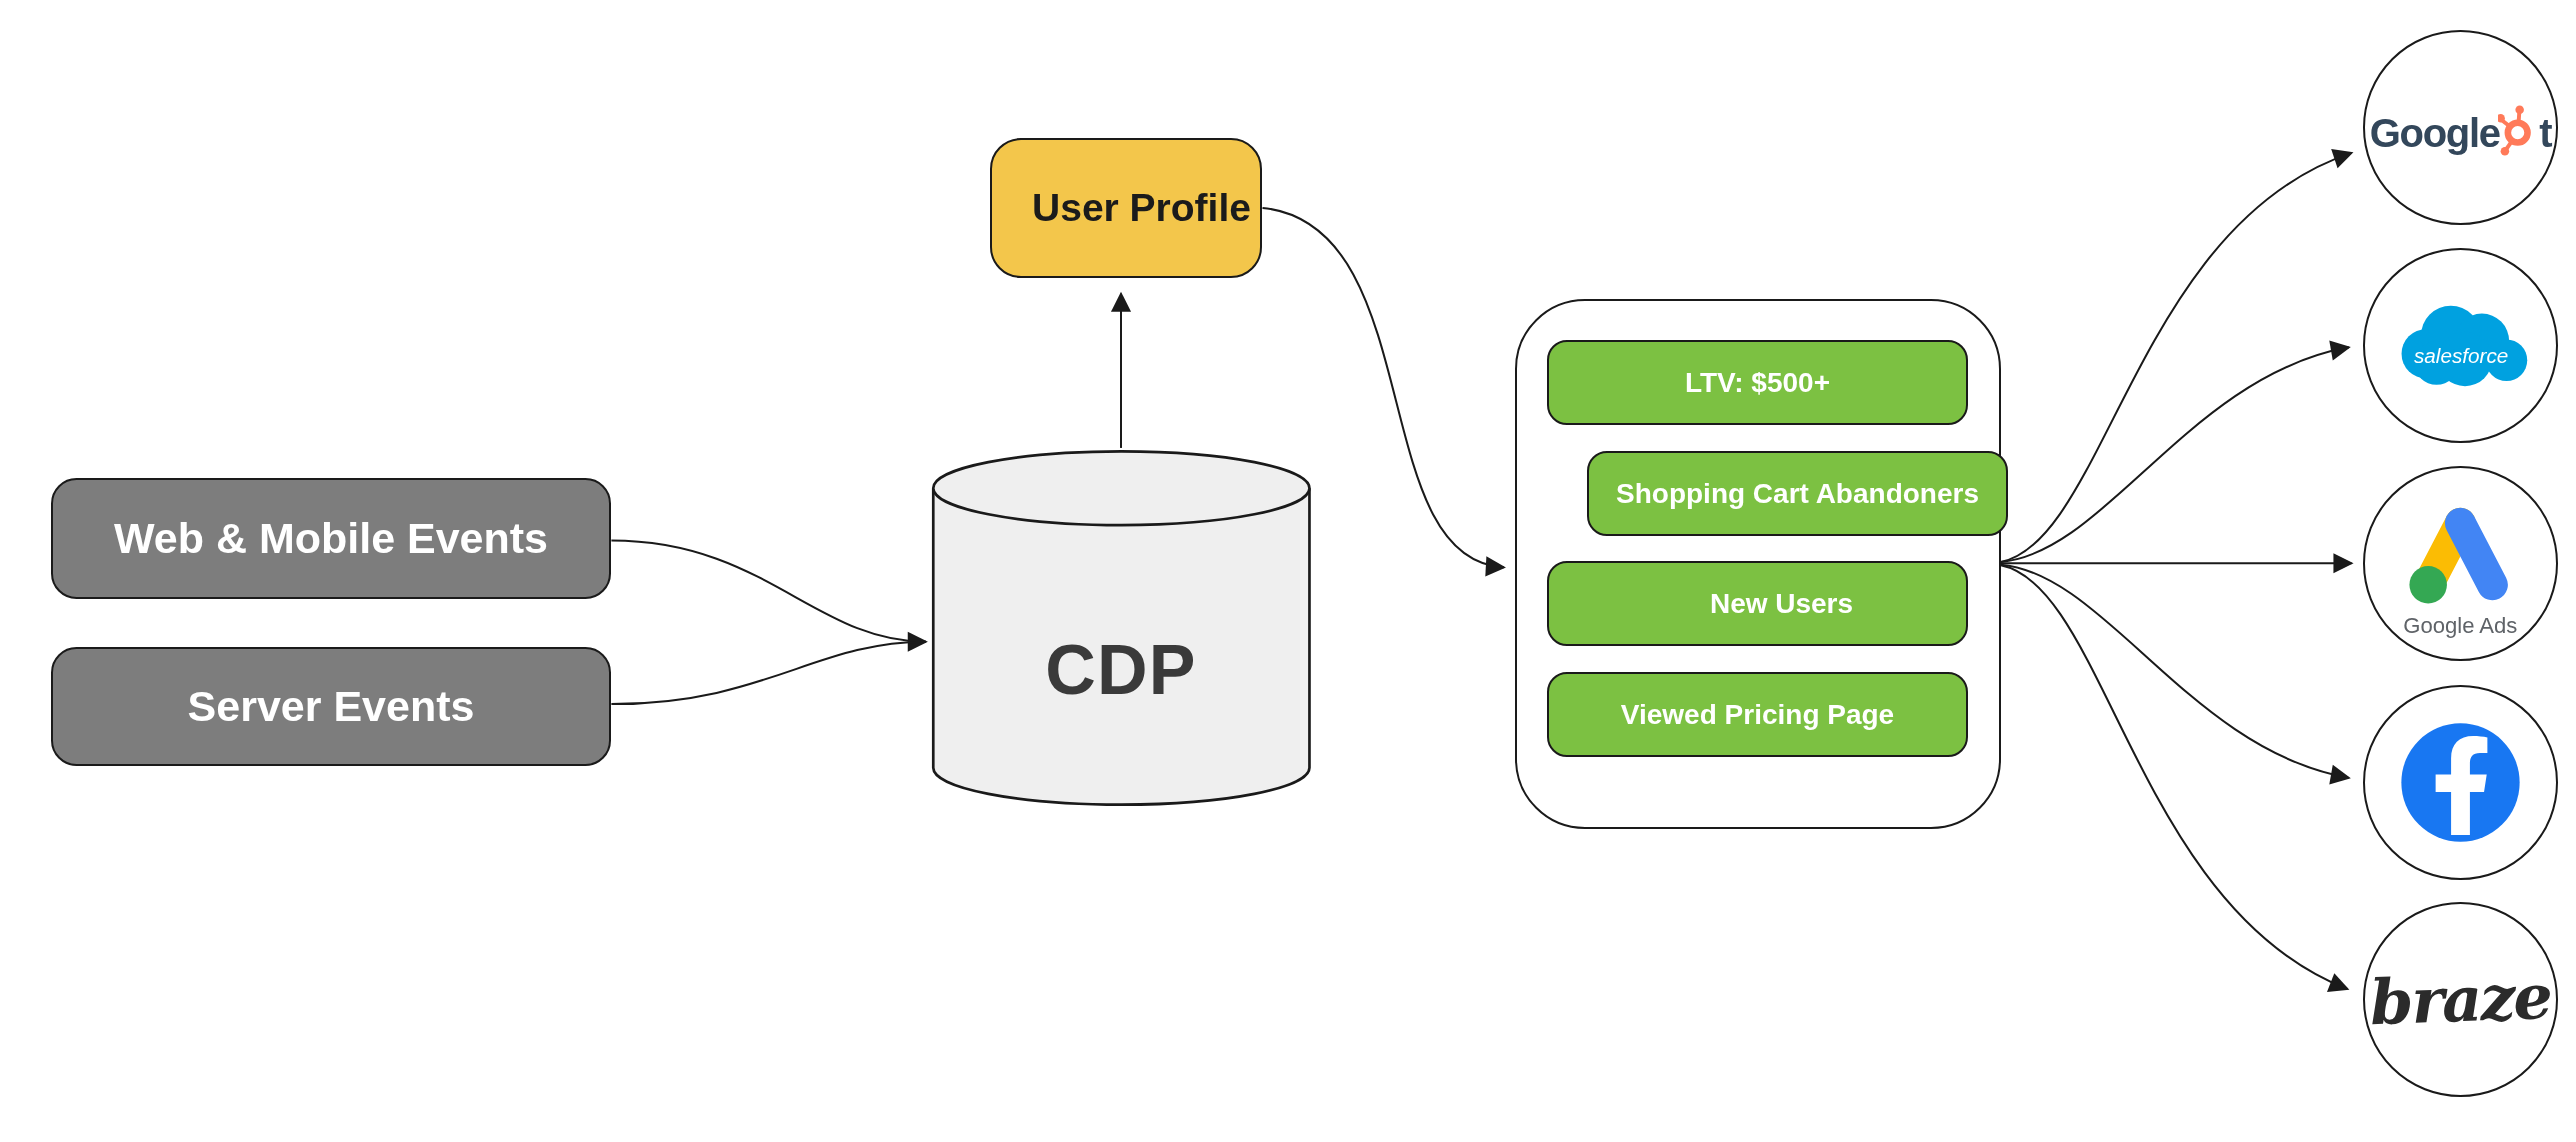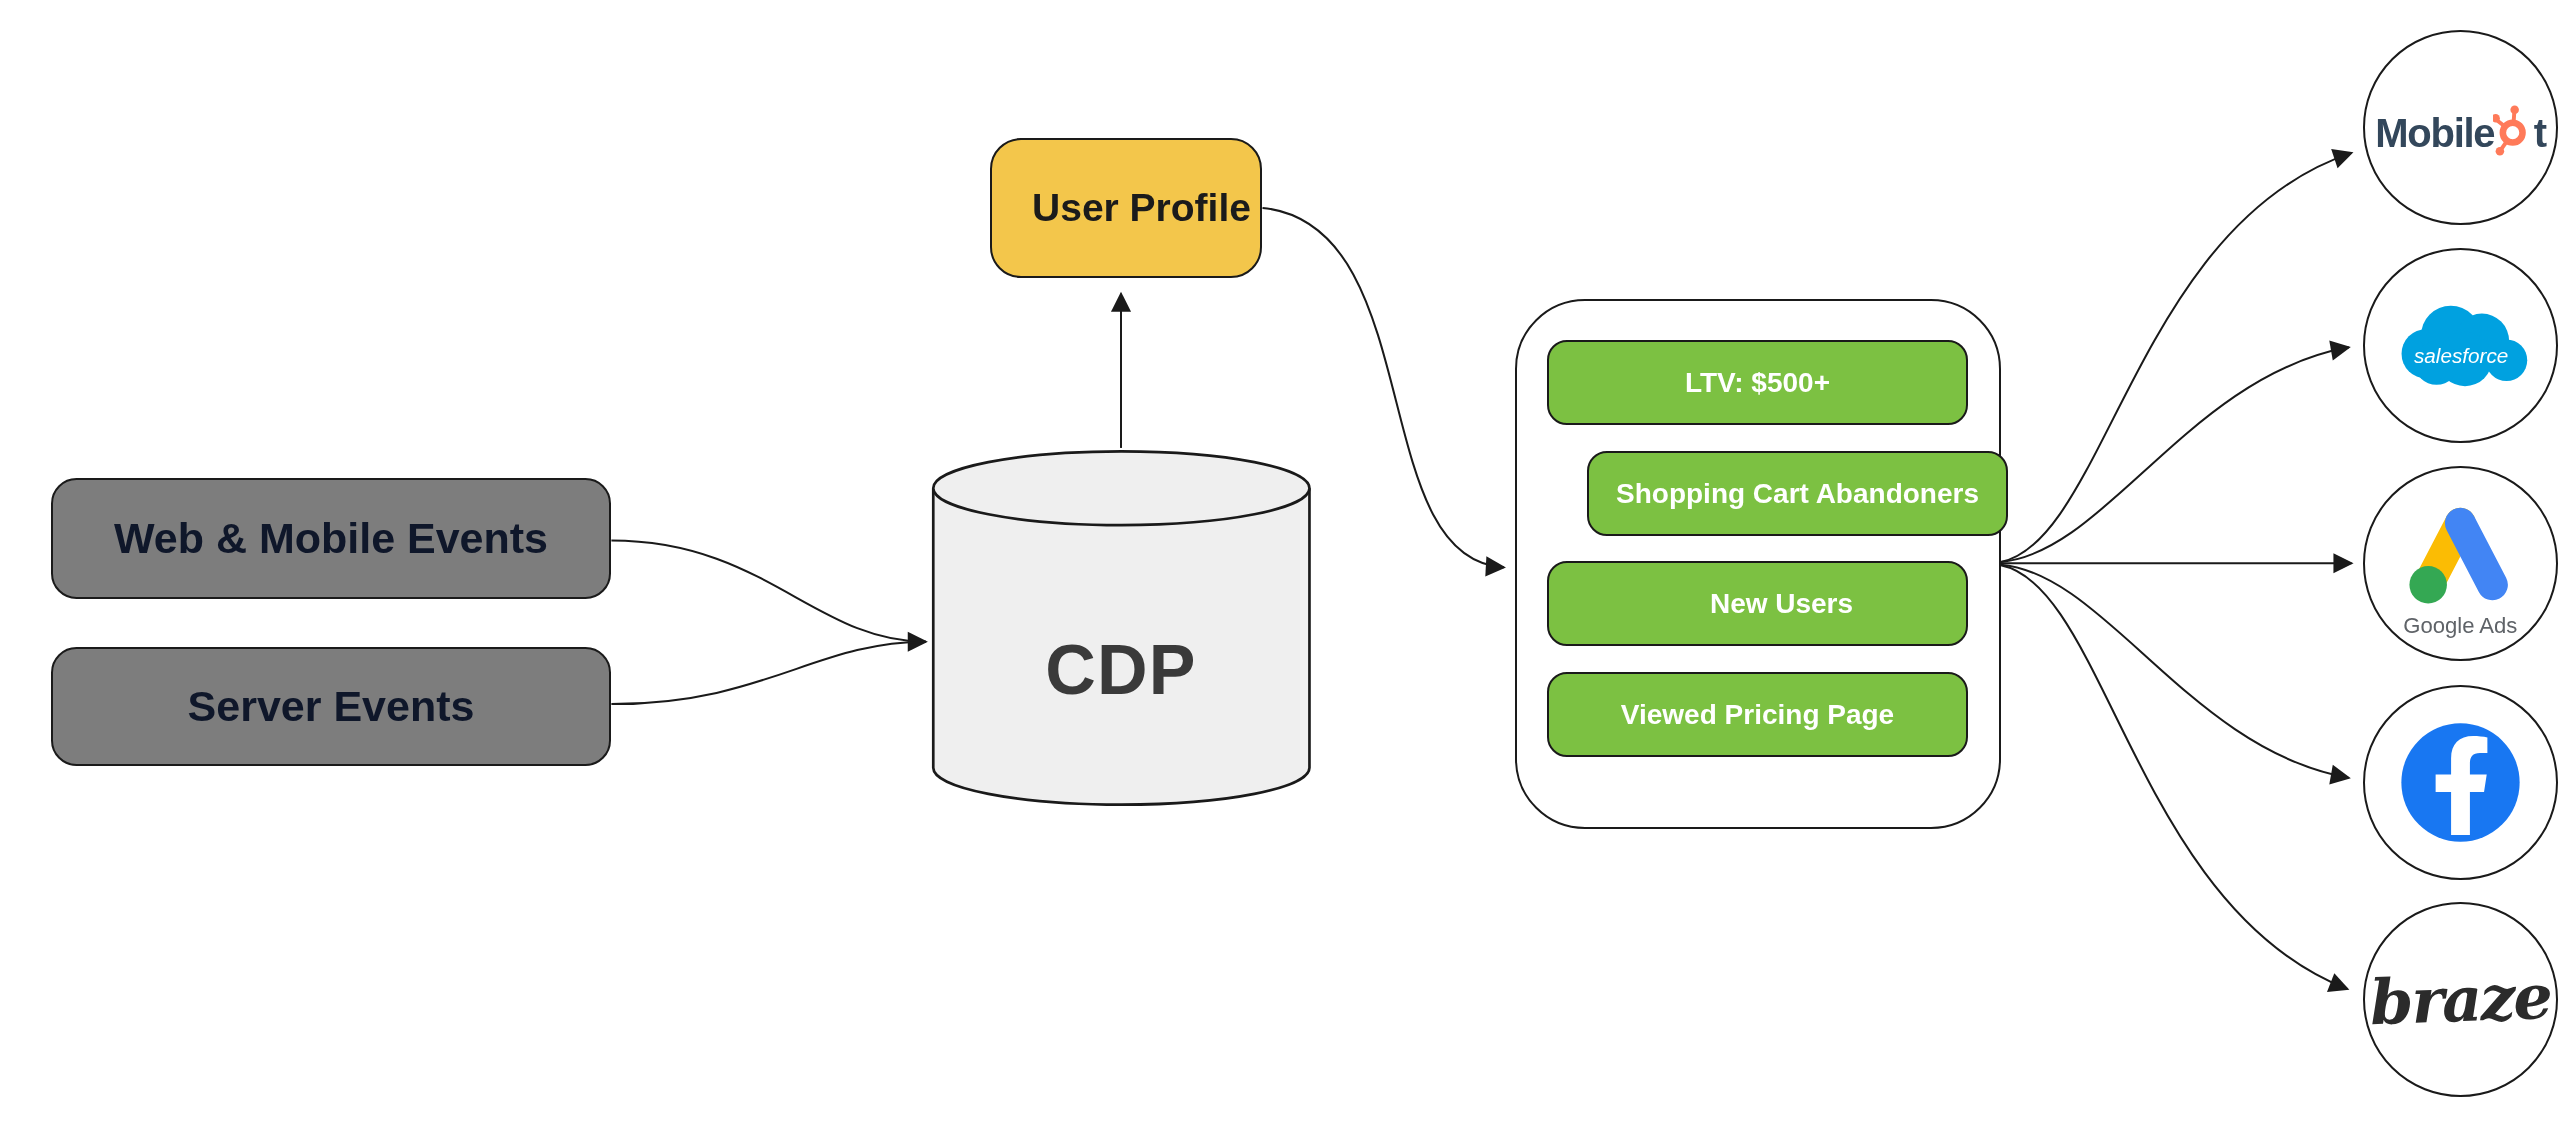--- a/index.html
+++ b/index.html
@@ -21,21 +21,21 @@
     box-sizing: border-box;
     display: flex;
     align-items: center;
     justify-content: center;
     text-align: center;
   }
   .source-box {
     background: #7D7D7D;
     border: 2.7px solid #1A1A1A;
     border-radius: 25.5px;
-    color: #0f172a;
+    color: #ffffff;
     font-weight: bold;
     font-size: 43px;
   }
   .profile-box {
     background: #F3C64B;
     border: 2.7px solid #1A1A1A;
     border-radius: 31px;
     color: #1B1B1B;
     font-weight: bold;
     font-size: 39px;
@@ -165,21 +165,21 @@
     <div class="segment-pill">
       <span>New Users</span>
     </div>
     <div class="segment-pill">
       <span>Viewed Pricing Page</span>
     </div>
   </div>
 
   <div class="dest-circle" style="top:29.5px;">
     <div class="hs-wordmark">
-      <span>Mobile</span>
+      <span>Google</span>
       <svg class="hs-sprocket" viewBox="0 0 64 88">
         <g stroke="#FF7A59" fill="none">
           <line x1="18.2" y1="38.7" x2="4" y2="27.5" stroke-width="6"></line>
           <line x1="31.3" y1="33.1" x2="32.6" y2="15" stroke-width="6"></line>
           <line x1="21.5" y1="60.4" x2="11.3" y2="75" stroke-width="6"></line>
           <circle cx="30" cy="48" r="15" stroke-width="10"></circle>
         </g>
         <g fill="#FF7A59">
           <circle cx="4" cy="26" r="6.5"></circle>
           <circle cx="33" cy="13" r="6.5"></circle>

